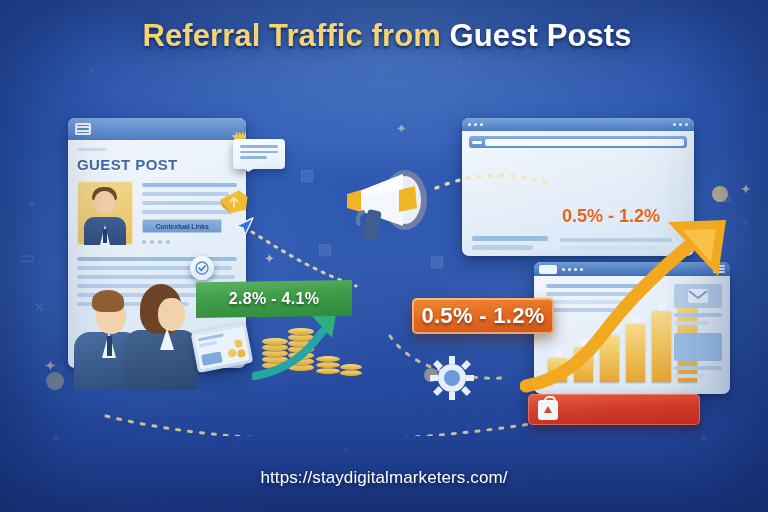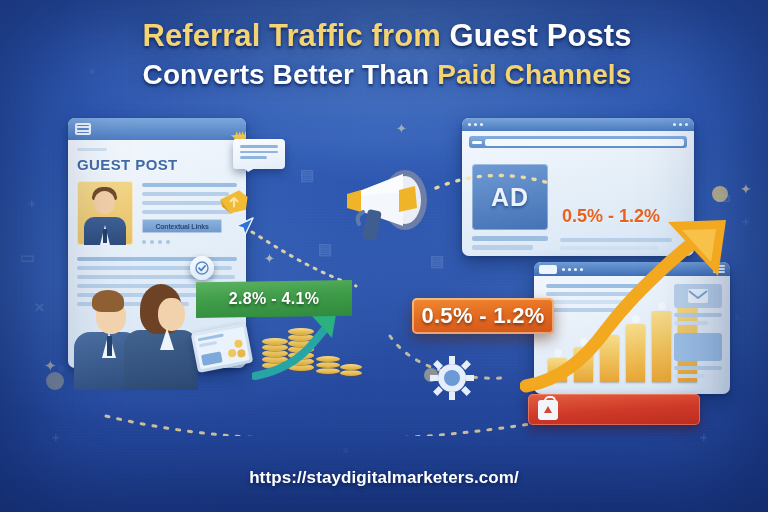--- a/index.html
+++ b/index.html
@@ -190,21 +190,21 @@
   .bagicon:before{content:"";position:absolute;left:6px;top:-4px;width:8px;height:7px;
     border:2px solid #f2f6fb;border-bottom:0;border-radius:5px 5px 0 0;}
   .bagicon:after{content:"";position:absolute;left:6px;top:6px;width:0;height:0;
     border-left:4px solid transparent;border-right:4px solid transparent;border-bottom:7px solid #d6452e;}
 
   
   .dotline{position:absolute;z-index:12;}
 
   
   #url{position:absolute;left:0;right:0;top:468px;text-align:center;z-index:30;
-    font-size:17px;font-weight:700;color:#fff;letter-spacing:.1px;
+    font-size:17px;font-weight:400;color:#fff;letter-spacing:.1px;
     text-shadow:0 2px 4px rgba(8,26,74,.8);}
 </style>
 </head>
 <body>
 
 <div id="stage">
 
   <div class="bg-tex"></div>
   <div class="bg-grain"></div>
 
@@ -226,23 +226,20 @@
   <div class="spark" style="left:264px;top:252px;font-size:13px;opacity:.8;">✦</div>
   <div class="spark" style="left:44px;top:358px;font-size:15px;opacity:.7;">✦</div>
   <div class="spark" style="left:396px;top:122px;font-size:13px;opacity:.7;">✦</div>
   <div class="dotc" style="left:712px;top:186px;width:16px;height:16px;background:rgba(240,216,140,.75);"></div>
   <div class="dotc" style="left:424px;top:368px;width:14px;height:14px;background:rgba(240,216,140,.5);"></div>
   <div class="dotc" style="left:46px;top:372px;width:18px;height:18px;background:rgba(240,216,140,.38);"></div>
 
   <div class="titlewrap">
     <div class="t-line t1">
       <span class="gold">Referral Traffic from </span><span class="white">Guest Posts</span>
-    </div>
-    <div class="t-line t2">
-      <span class="white">Converts Better Than </span><span class="gold">Paid Channels</span>
     </div>
   </div>
 
   <div class="card" id="gp-card">
     <div id="gp-head">
       <div class="burger">
           <i></i>
           <i></i>
           <i></i>
         </div>
@@ -405,21 +402,20 @@
       <span class="bdots">
           <i></i>
           <i></i>
           <i></i>
         </span>
     </div>
     <div id="urlbar">
         <span class="u1"></span>
         <span class="u2"></span>
       </div>
-    <div id="adblock">AD</div>
     <div id="adrate">0.5% - 1.2%</div>
     <div style="position:absolute;left:10px;bottom:6px;display:flex;flex-direction:column;gap:4px;width:76px;">
       <div class="line d" style="width:100%;height:5px;"></div>
       <div class="line" style="width:80%;height:5px;"></div>
     </div>
     <div style="position:absolute;left:98px;bottom:6px;display:flex;flex-direction:column;gap:4px;width:112px;">
       <div class="line" style="width:100%;height:4px;"></div>
       <div class="line l" style="width:88%;height:4px;"></div>
     </div>
   </div>

